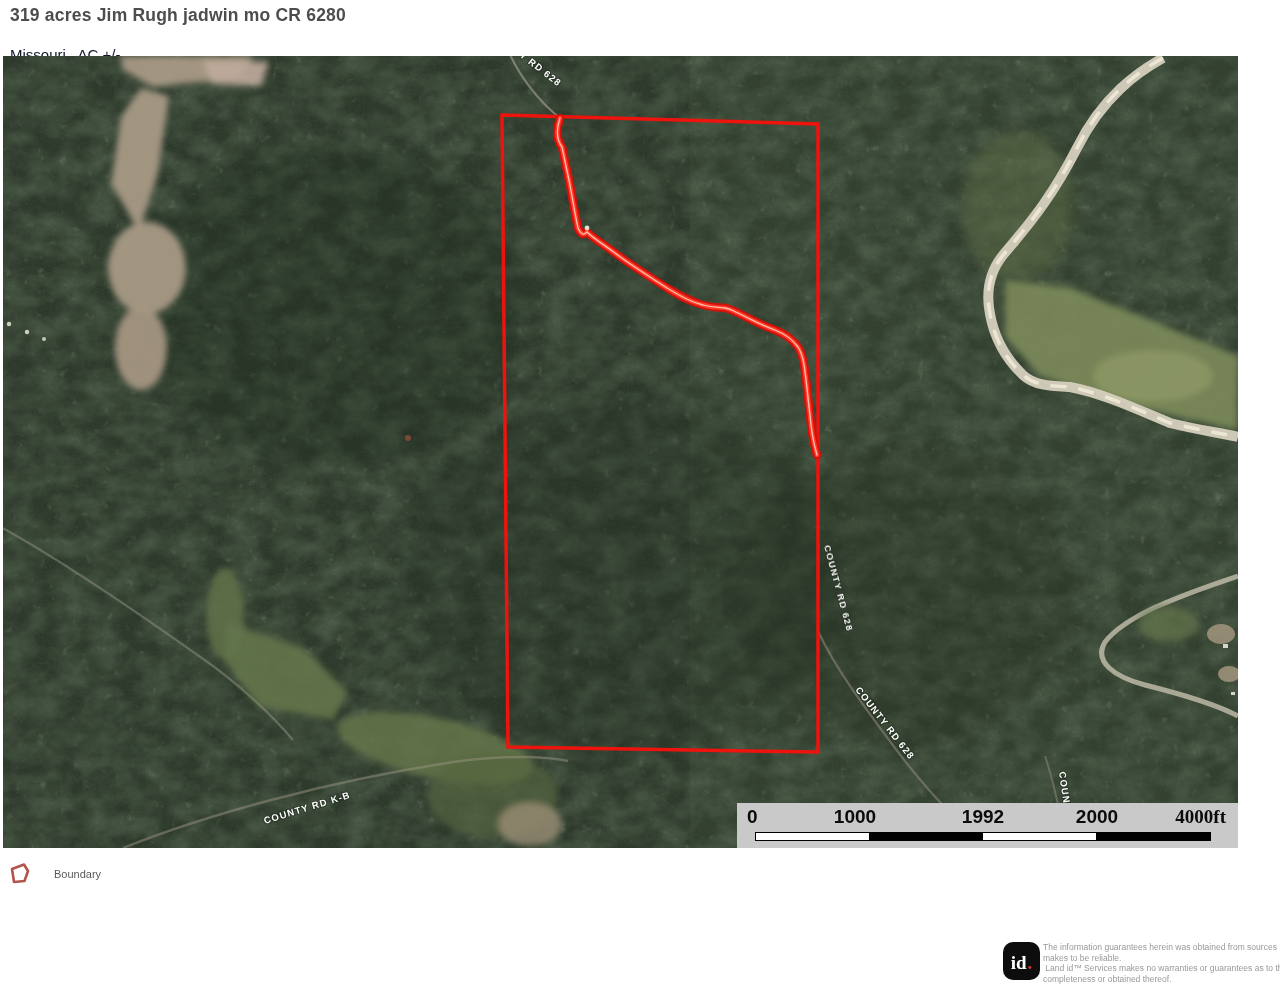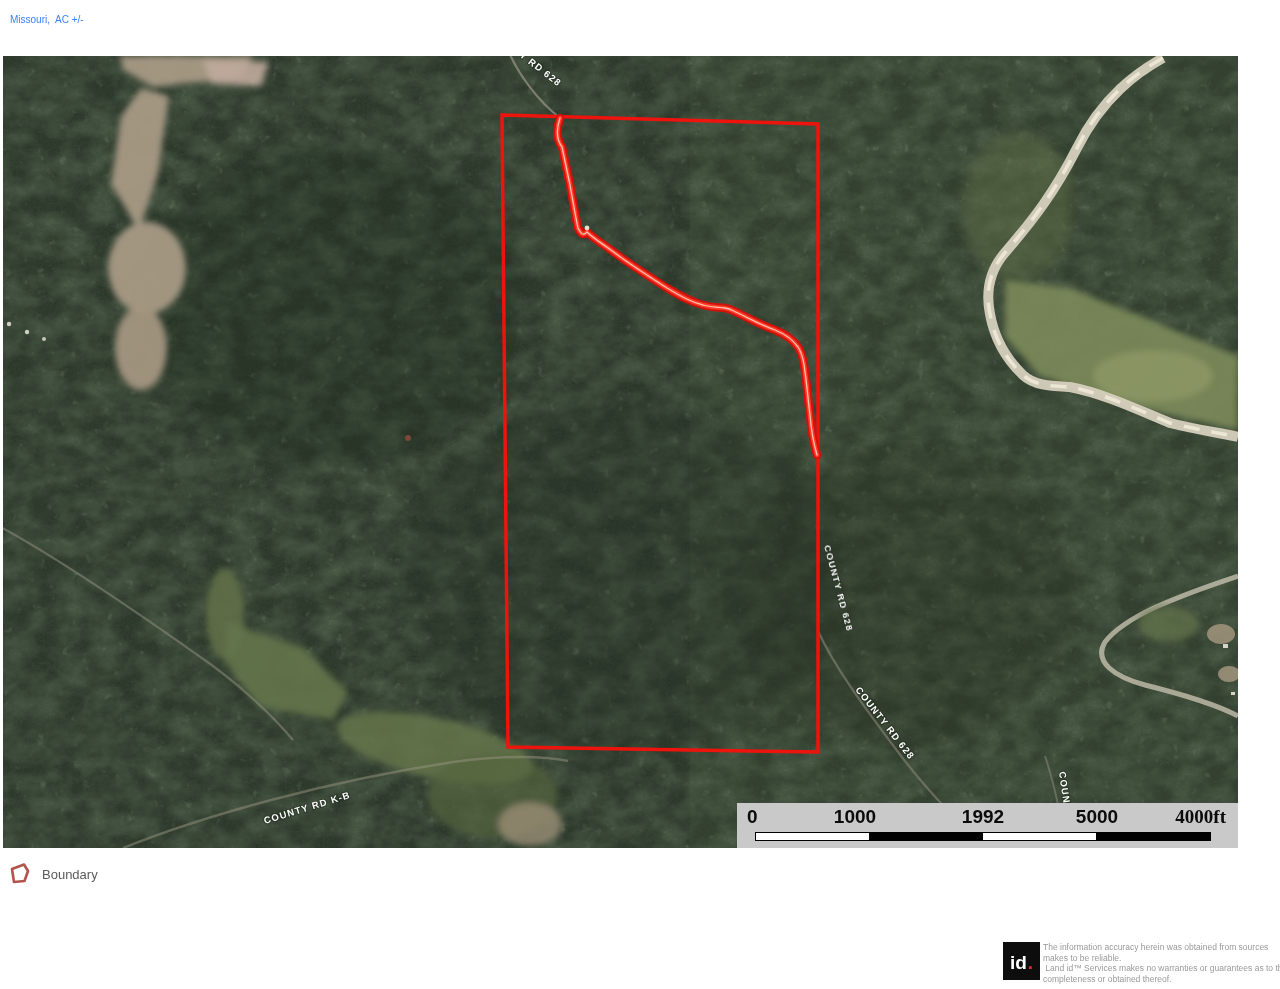--- a/index.html
+++ b/index.html
@@ -1,51 +1,52 @@
 <!DOCTYPE html>
 <html><head>
 <meta charset="utf-8">
 <style>
   html,body{margin:0;padding:0;background:#ffffff;}
   .page{position:relative;width:1280px;height:989px;background:#fff;overflow:hidden;
         font-family:"Liberation Sans",sans-serif;}
   
   .hdr{position:absolute;left:10px;top:5px;}
   .hdr-title{font-size:17.5px;font-weight:bold;color:#4d4d4d;letter-spacing:.2px;}
-  .hdr-sub{font-size:10px;color:#3b82f6;margin-top:9px;white-space:pre;}
+  .hdr-sub{font-size:15px;color:#0f172a;margin-top:20px;white-space:pre;}
   
   .map{position:absolute;left:3px;top:56px;width:1235px;height:792px;overflow:hidden;background:#2b3629;}
   .map svg{position:absolute;left:0;top:0;}
   
   .scalebar{position:absolute;left:734px;top:747px;width:501px;height:45px;background:#c9c9c9;}
   .sb-num{position:absolute;top:3px;font-size:19px;font-weight:700;color:#0b0b0b;transform:translateX(-50%);}
   .sb-num.first{transform:none;}
   .sb-num.last{transform:none;left:auto;right:12px;font-family:Liberation Serif, serif;}
   .sb-bar{position:absolute;left:18px;top:29px;width:454px;height:7px;border:1px solid #000;display:flex;background:#fff;}
   .sb-seg{height:100%;}
   
   .legend{position:absolute;left:8px;top:862px;display:flex;align-items:center;}
-  .legend-label{font-size:13px;color:#5a5a5a;margin-left:11px;}
+  .legend-label{font-size:11px;color:#5a5a5a;margin-left:23px;}
   
-  .logo{position:absolute;left:1003px;top:942px;width:37px;height:38px;background:#0d0d0d;border-radius:0;
-        display:flex;align-items:flex-end;justify-content:center;}
+  .logo{position:absolute;left:1003px;top:942px;width:37px;height:38px;background:#0d0d0d;border-radius:10px;
+        display:flex;align-items:flex-end;justify-content:center;font-family:Liberation Serif, serif;}
   .logo span{font-size:19px;font-weight:bold;color:#fff;line-height:1;padding-bottom:8px;}
   .logo .dot{color:#e02f2a;padding-left:1px;}
   .disc{position:absolute;left:1043px;top:942px;width:236px;font-size:8.5px;line-height:10.5px;color:#999;}
   .disc div{white-space:pre;}
   
   .rd-label{fill:#ffffff;font-family:"Liberation Sans",sans-serif;font-size:9.5px;font-weight:bold;
             letter-spacing:1.1px;paint-order:stroke;stroke:rgba(20,30,18,.45);stroke-width:2px;}
 </style>
 </head>
 <body>
 
 <div class="page">
 
   <div class="hdr">
+    <div class="hdr-title">319 acres Jim Rugh jadwin mo CR 6280</div>
     <div class="hdr-sub">Missouri,  AC +/-</div>
   </div>
 
   <div class="map">
     <svg width="1235" height="792" viewBox="0 0 1235 792">
       <defs>
         <filter id="tex1" x="0" y="0" width="100%" height="100%">
           <feTurbulence type="fractalNoise" baseFrequency="0.035 0.05" numOctaves="5" seed="9"></feTurbulence>
           <feColorMatrix type="matrix" values="0 0 0 0 0.16  0 0 0 0 0.22  0 0 0 0 0.14  0.9 0 0 0 -0.25"></feColorMatrix>
         </filter>
@@ -150,21 +151,21 @@
         <text class="rd-label" transform="translate(852,634) rotate(52)">COUNTY RD 628</text>
         <text class="rd-label" transform="translate(1056,716) rotate(82)">COUNTY RD 628</text>
         <text class="rd-label" transform="translate(262,768) rotate(-17)">COUNTY RD K-B</text>
       </g>
     </svg>
 
     <div class="scalebar">
       <span class="sb-num first" style="left:10px">0</span>
       <span class="sb-num" style="left:118px">1000</span>
       <span class="sb-num" style="left:246px">1992</span>
-      <span class="sb-num" style="left:360px">5000</span>
+      <span class="sb-num" style="left:360px">2000</span>
       <span class="sb-num last">4000ft</span>
       <div class="sb-bar">
         <div class="sb-seg" style="width:113px;background:#fff"></div>
         <div class="sb-seg" style="width:114px;background:#000"></div>
         <div class="sb-seg" style="width:113px;background:#fff"></div>
         <div class="sb-seg" style="width:114px;background:#000"></div>
       </div>
     </div>
   </div>
 
@@ -172,19 +173,19 @@
     <svg width="23" height="24" viewBox="0 0 23 24">
       <polygon points="4,7 16,2.5 20,9 16.5,19 6,20" fill="#ffffff" stroke="#b2544c" stroke-width="2.6" stroke-linejoin="round"></polygon>
     </svg>
     <span class="legend-label">Boundary</span>
   </div>
 
   <div class="logo">
     <span><span>id</span><span class="dot">.</span></span>
   </div>
   <div class="disc">
-    <div>The information accuracy herein was obtained from sources</div>
+    <div>The information guarantees herein was obtained from sources</div>
     <div>makes to be reliable.</div>
     <div> Land id™ Services makes no warranties or guarantees as to the</div>
     <div>completeness or obtained thereof.</div>
   </div>
 
 </div>
 
 </body></html>

